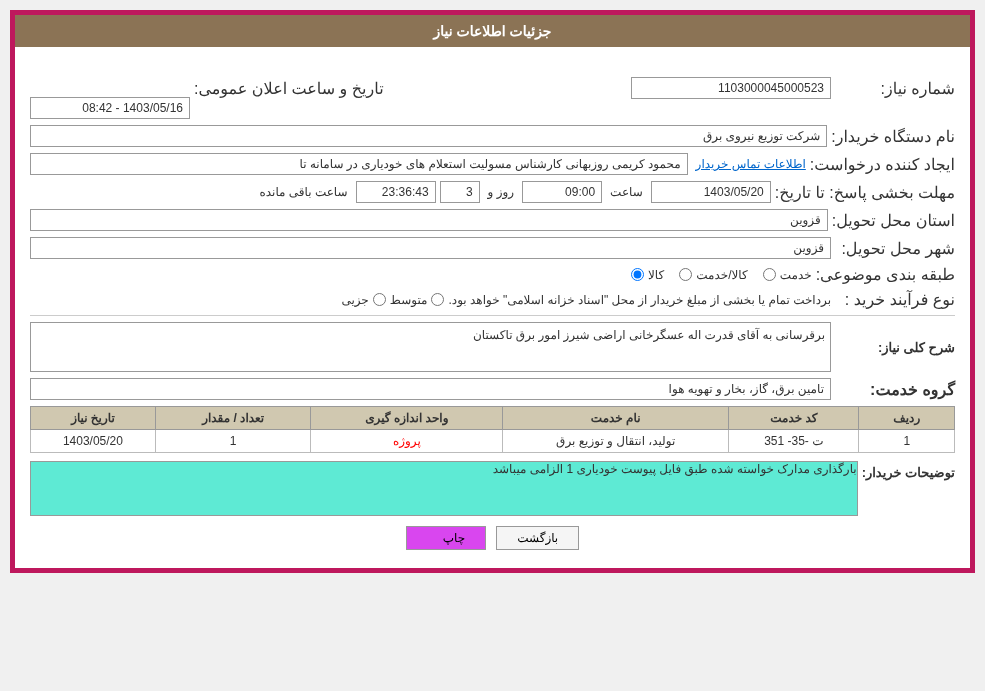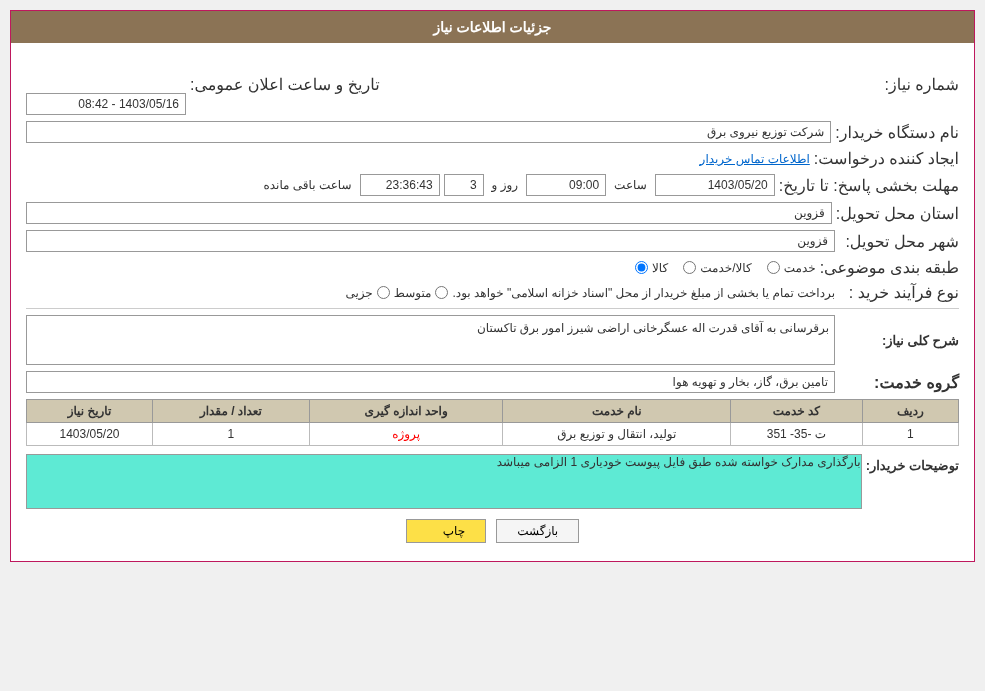--- a/index.html
+++ b/index.html
@@ -11,21 +11,21 @@
       color: #333;
     }
     .page-wrapper {
       width: 985px;
       min-height: 691px;
       background: #f0f0f0;
       padding: 10px;
     }
     .main-container {
       background: #fff;
-      border: 1px solid #be185d;
+      border: 5px solid #be185d;
     }
     .header-bar {
       background: #8B7355;
       color: #fff;
       text-align: center;
       padding: 8px 12px;
       font-size: 14px;
       font-weight: bold;
     }
     .content-area {
@@ -161,21 +161,21 @@
     }
     .btn {
       padding: 4px 20px;
       border: 1px solid #999;
       background: #e8e8e8;
       cursor: pointer;
       font-size: 12px;
       font-family: Tahoma, Arial, sans-serif;
     }
     .btn-print {
-      background: #fde047;
+      background: #d946ef;
       padding-left: 36px;
     }
     .btn-back {
       background: #f5f5f5;
     }
     .divider {
       border: none;
       border-top: 1px solid #ccc;
       margin: 6px 0;
     }
@@ -187,33 +187,35 @@
   <div class="main-container">
 
     <div class="header-bar">
       <span>جزئیات اطلاعات نیاز</span>
     </div>
 
     <div class="content-area">
 
       <div class="info-row">
         <span class="label-cell">شماره نیاز:</span>
+        <div class="value-box value-box-fixed-200">1103000045000523</div>
         <div style="flex:1;"></div>
         <span class="label-cell" style="min-width:160px;">تاریخ و ساعت اعلان عمومی:</span>
         <div class="value-box value-box-fixed-160">1403/05/16 - 08:42</div>
       </div>
 
       <div class="info-row">
         <span class="label-cell">نام دستگاه خریدار:</span>
         <div class="value-box value-box-wide">شرکت توزیع نیروی برق</div>
       </div>
 
       <div class="info-row">
         <span class="label-cell">ایجاد کننده درخواست:</span>
         <span class="link-blue" style="white-space:nowrap; margin-left:4px;">اطلاعات تماس خریدار</span>
+        <div class="value-box value-box-wide">محمود کریمی روزبهانی کارشناس  مسولیت استعلام های خودیاری در سامانه تا</div>
       </div>
 
       <div class="info-row">
         <span class="label-cell">مهلت بخشی پاسخ: تا تاریخ:</span>
         <div class="value-box value-box-fixed-120">1403/05/20</div>
         <span style="padding:0 4px;">ساعت</span>
         <div class="value-box value-box-fixed-80">09:00</div>
         <span style="padding:0 4px;">روز و</span>
         <div class="value-box" style="width:40px;">3</div>
         <div class="value-box" style="width:80px;">23:36:43</div>

